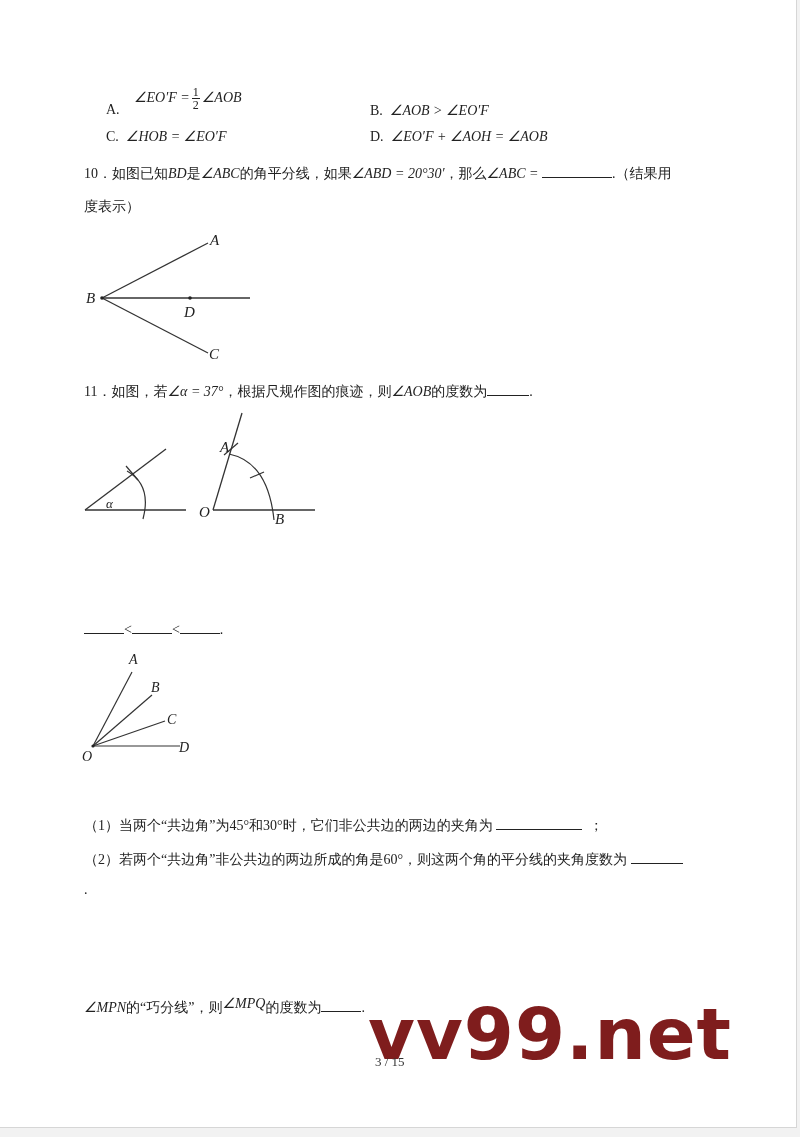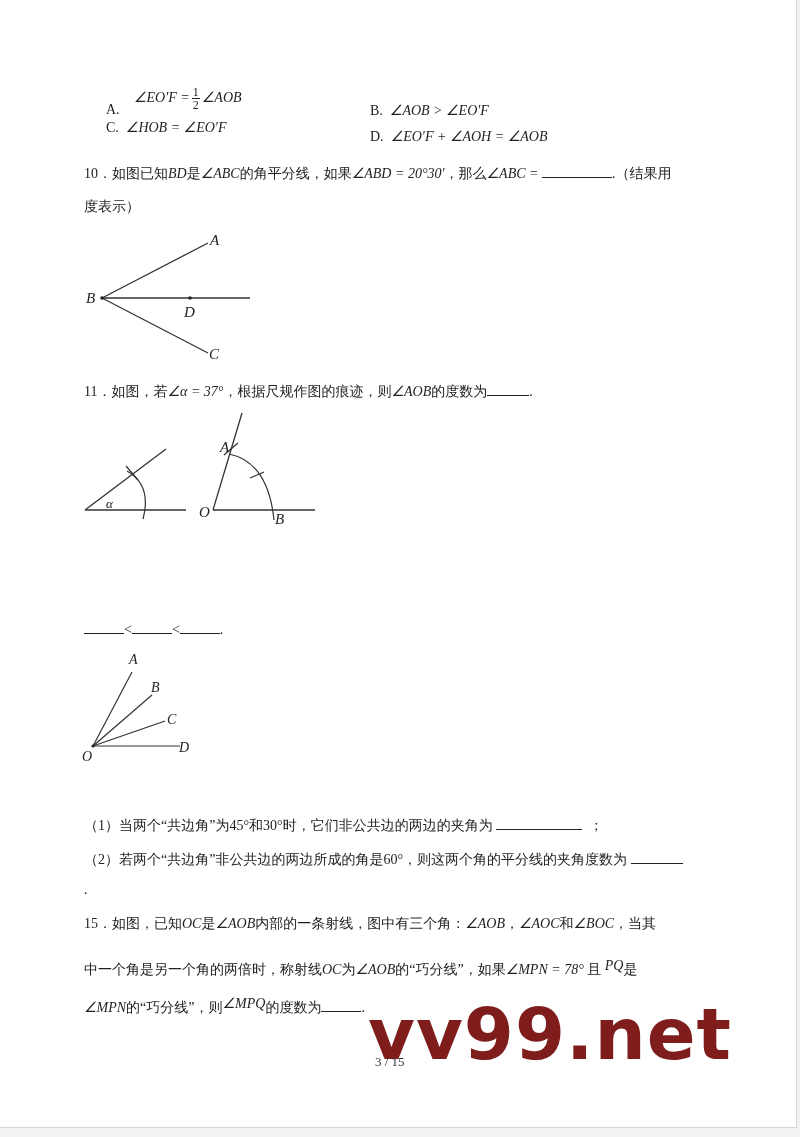--- a/index.html
+++ b/index.html
@@ -32,21 +32,21 @@
 
   <div class="opt" style="left:106px; top:100px;">
     <span>A.</span>
   </div>
   <div class="opt" style="left:134px; top:86px;">
     <span class="m">∠EO′F =</span><span class="frac"><span class="num">1</span><span>2</span></span><span class="m">∠AOB</span>
   </div>
   <div class="opt" style="left:370px; top:101px;">
     <span>B.</span>&nbsp;&nbsp;<span class="m">∠AOB &gt; ∠EO′F</span>
   </div>
-  <div class="opt" style="left:106px; top:118px;">
+  <div class="opt" style="left:106px; top:127px;">
     <span>C.</span>&nbsp;&nbsp;<span class="m">∠HOB = ∠EO′F</span>
   </div>
   <div class="opt" style="left:370px; top:127px;">
     <span>D.</span>&nbsp;&nbsp;<span class="m">∠EO′F + ∠AOH = ∠AOB</span>
   </div>
 
   <div class="line" style="top:163px;">
     <span>10．</span><span>如图已知</span><span class="m">BD</span><span>是</span><span class="m">∠ABC</span><span>的角平分线，如果</span><span class="m">∠ABD = 20°30′</span><span>，那么</span><span class="m">∠ABC =</span>
     <span class="blank" style="width:70px;"></span><span>.（结果用</span>
   </div>
@@ -112,25 +112,19 @@
     &nbsp;<span>；</span>
   </div>
   <div class="line" style="top:849px;text-align:center;">
     <span>（2）若两个“共边角”非公共边的两边所成的角是</span><span>60°</span><span>，则这两个角的平分线的夹角度数为</span>
     <span class="blank" style="width:52px;"></span>
   </div>
   <div class="line" style="top:880px;">
     <span>.</span>
   </div>
 
-  <div class="line" style="top:914px;">
-    <span>15．</span><span>如图，已知</span><span class="m">OC</span><span>是</span><span class="m">∠AOB</span><span>内部的一条射线，图中有三个角：</span><span class="m">∠AOB</span><span>，</span><span class="m">∠AOC</span><span>和</span><span class="m">∠BOC</span><span>，当其</span>
-  </div>
-  <div class="line" style="top:956px;">
-    <span>中一个角是另一个角的两倍时，称射线</span><span class="m">OC</span><span>为</span><span class="m">∠AOB</span><span>的“巧分线”，如果</span><span class="m">∠MPN = 78°</span>&nbsp;<span>且</span>&nbsp;<span class="m" style="vertical-align:4px">PQ</span><span>是</span>
-  </div>
   <div class="line" style="top:994px;">
     <span class="m">∠MPN</span><span>的“巧分线”，则</span><span class="m" style="vertical-align:4px">∠MPQ</span><span>的度数为</span><span class="blank" style="width:40px;"></span><span>.</span>
   </div>
 
   <div class="watermark">vv99.net</div>
   <div class="pagenum">3 / 15</div>
 </div>
 
 </body></html>

